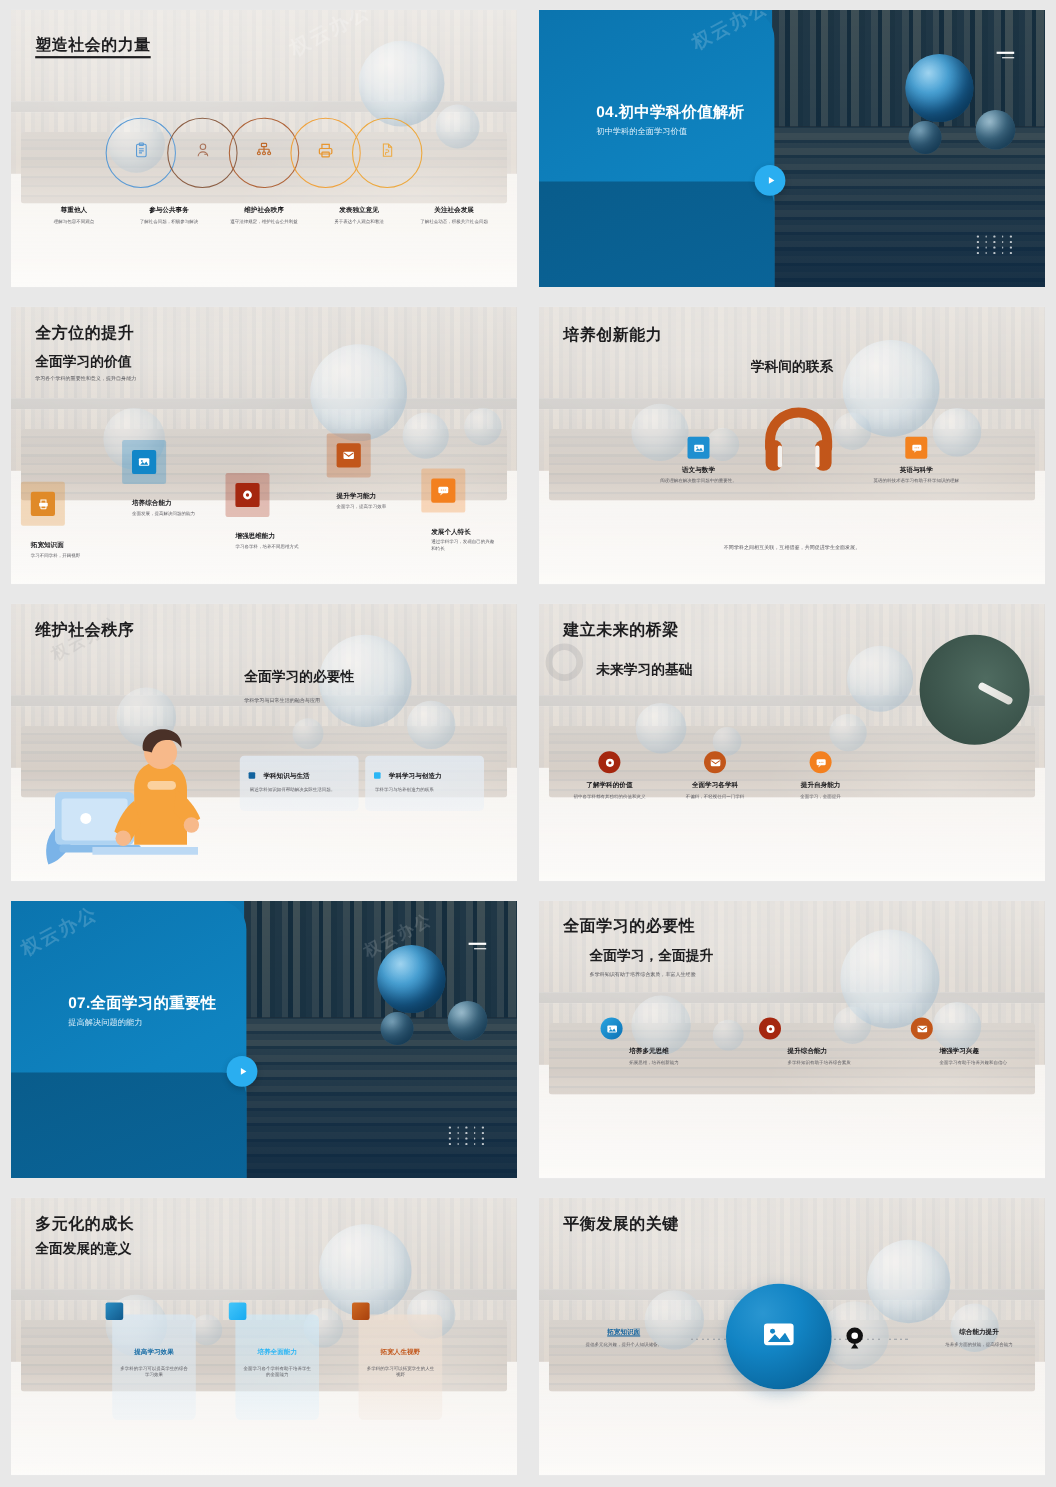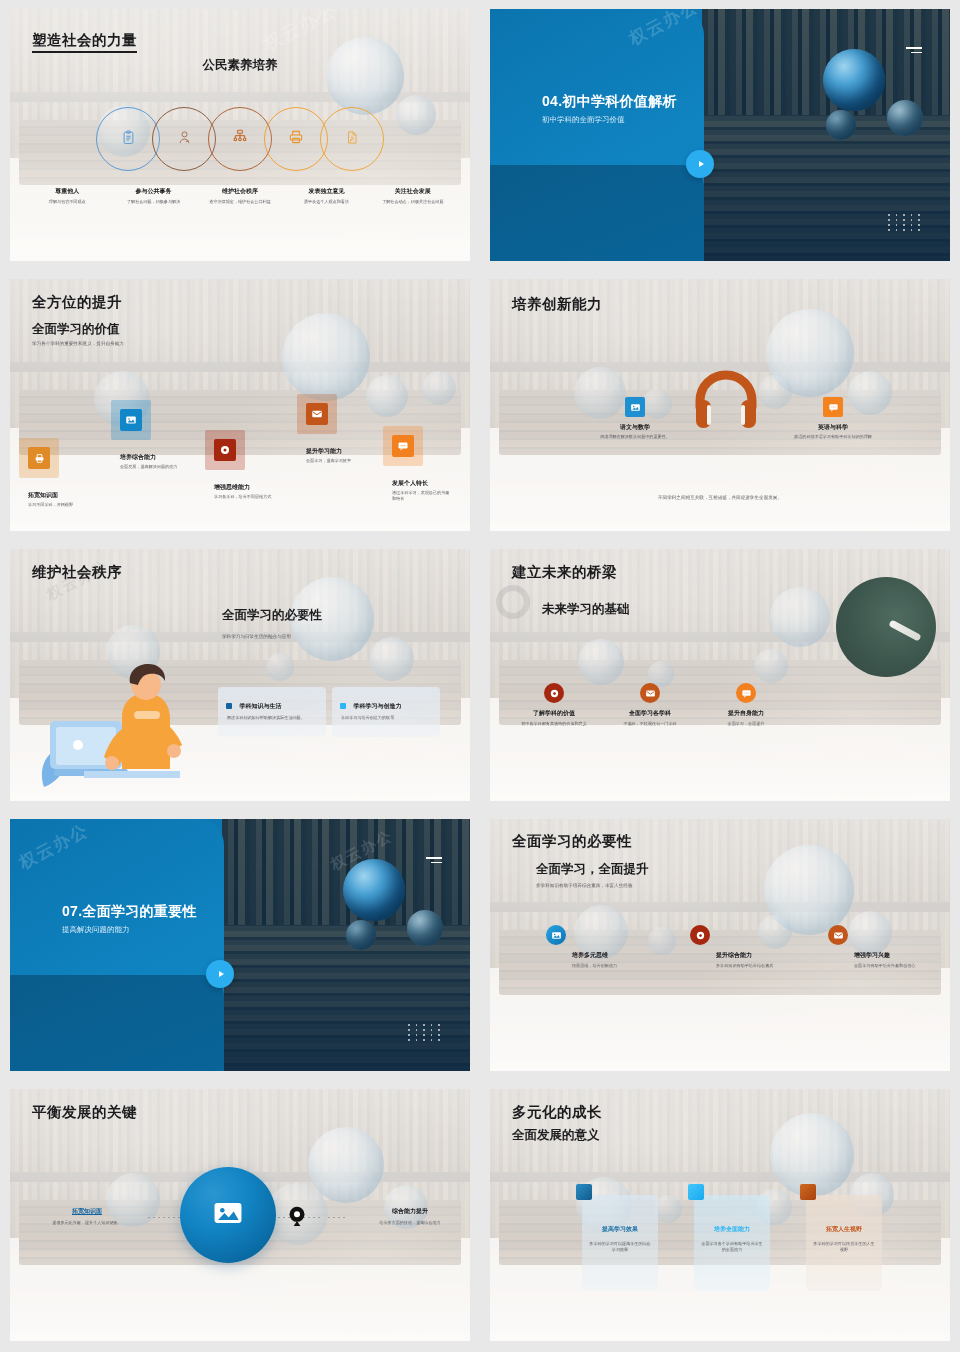--- a/index.html
+++ b/index.html
@@ -297,21 +297,20 @@
       </div>
       <div class="veil"></div>
       <div class="sphere" style="width:78px;height:78px;right:66px;top:28px;"></div>
       <div class="sphere" style="width:40px;height:40px;right:34px;top:86px;opacity:.45"></div>
       <div class="sphere" style="width:52px;height:52px;left:88px;top:96px;opacity:.40"></div>
       <div class="watermark" style="left:250px;top:6px;font-size:18px;">权云办公</div>
 
       <div style="position:absolute;left:22px;top:22px;">
         <div class="h-title underline" style="display:inline-block;">塑造社会的力量</div>
       </div>
-      <div class="h-sub" style="position:absolute;left:0;right:0;top:48px;text-align:center;">公民素养培养</div>
 
       <div class="circle-row">
         <div class="circ" style="border-color:#5b9bd5">
           <span>
             <svg width="15" height="17" viewBox="0 0 24 24" fill="none" stroke="#5b9bd5" stroke-width="1.6">
               <rect x="5" y="3.5" width="14" height="18" rx="2"></rect>
                 <rect x="9" y="1.6" width="6" height="3.4" rx="1"></rect>
               <line x1="8.5" y1="10" x2="15.5" y2="10"></line>
                 <line x1="8.5" y1="13" x2="15.5" y2="13"></line>
                 <line x1="8.5" y1="16" x2="13" y2="16"></line>
@@ -533,20 +532,21 @@
           <div class="blurlayer"></div>
       </div>
       <div class="veil soft"></div>
       <div class="sphere" style="width:88px;height:88px;right:96px;top:30px;"></div>
       <div class="sphere" style="width:44px;height:44px;right:58px;top:92px;opacity:.45"></div>
       <div class="sphere" style="width:52px;height:52px;left:84px;top:88px;opacity:.40"></div>
       <div class="sphere" style="width:30px;height:30px;left:152px;top:110px;opacity:.35"></div>
       <div class="sphere" style="width:34px;height:34px;left:268px;top:96px;opacity:.35"></div>
 
       <div class="h-title" style="position:absolute;left:22px;top:16px;">培养创新能力</div>
+      <div class="h-sub" style="position:absolute;left:0;right:0;top:46px;text-align:center;">学科间的联系</div>
 
       <div style="position:absolute;left:202px;top:88px;">
         <svg width="68" height="62" viewBox="0 0 68 62" fill="none">
           <path d="M8 40V34C8 19 19.5 8 34 8s26 11 26 26v6" stroke="#c2561a" stroke-width="9" stroke-linecap="round"></path>
           <rect x="4" y="33" width="15" height="28" rx="7" fill="#c2561a"></rect>
           <rect x="49" y="33" width="15" height="28" rx="7" fill="#c2561a"></rect>
           <rect x="15" y="38" width="4" height="20" rx="2" fill="#f4f2ef"></rect>
           <rect x="49" y="38" width="4" height="20" rx="2" fill="#f4f2ef"></rect>
         </svg>
       </div>
@@ -803,20 +803,58 @@
     <div class="canvas">
       <div class="bg">
         <div class="shelf s1"></div>
           <div class="shelf s2"></div>
           <div class="shelf s3"></div>
         <div class="desk"></div>
           <div class="books"></div>
           <div class="blurlayer"></div>
       </div>
       <div class="veil soft"></div>
+      <div class="sphere" style="width:84px;height:84px;right:96px;top:24px;"></div>
+      <div class="sphere" style="width:44px;height:44px;right:56px;top:84px;opacity:.45"></div>
+      <div class="sphere" style="width:56px;height:56px;left:86px;top:88px;opacity:.42"></div>
+      <div class="sphere" style="width:28px;height:28px;left:164px;top:106px;opacity:.36"></div>
+      <div class="sphere" style="width:36px;height:36px;left:266px;top:100px;opacity:.36"></div>
+
+      <div class="h-title" style="position:absolute;left:22px;top:14px;">多元化的成长</div>
+      <div class="h-sub" style="position:absolute;left:22px;top:38px;">全面发展的意义</div>
+
+      <div class="card10" style="left:92px;top:106px;background:linear-gradient(180deg,rgba(216,231,242,.72),rgba(233,241,247,.42));">
+        <div class="badge" style="background:linear-gradient(135deg,#2a8ec4,#125a8c)"></div>
+        <div class="item-title" style="color:#1a6ea6;">提高学习效果</div>
+        <div class="p-tiny" style="margin-top:7px;">多学科的学习可以提高学生的综合学习效果</div>
+      </div>
+      <div class="card10" style="left:204px;top:106px;background:linear-gradient(180deg,rgba(206,232,246,.70),rgba(230,242,250,.40));">
+        <div class="badge" style="background:linear-gradient(135deg,#45c6fa,#17aaf0)"></div>
+        <div class="item-title" style="color:#2bb6f5;">培养全面能力</div>
+        <div class="p-tiny" style="margin-top:7px;">全面学习各个学科有助于培养学生的全面能力</div>
+      </div>
+      <div class="card10" style="left:316px;top:106px;background:linear-gradient(180deg,rgba(238,222,208,.70),rgba(244,234,226,.40));">
+        <div class="badge" style="background:linear-gradient(135deg,#d06a22,#a8410d)"></div>
+        <div class="item-title" style="color:#c2561a;">拓宽人生视野</div>
+        <div class="p-tiny" style="margin-top:7px;">多学科的学习可以拓宽学生的人生视野</div>
+      </div>
+    </div>
+  </div>
+
+  <div class="slide">
+    <div class="canvas">
+      <div class="bg">
+        <div class="shelf s1"></div>
+          <div class="shelf s2"></div>
+          <div class="shelf s3"></div>
+        <div class="desk"></div>
+          <div class="books"></div>
+          <div class="blurlayer"></div>
+      </div>
+      <div class="veil soft"></div>
       <div class="sphere" style="width:76px;height:76px;right:86px;top:38px;"></div>
       <div class="sphere" style="width:44px;height:44px;right:42px;top:96px;opacity:.45"></div>
       <div class="sphere" style="width:54px;height:54px;left:96px;top:84px;opacity:.42"></div>
       <div class="sphere" style="width:62px;height:62px;left:256px;top:94px;opacity:.34"></div>
 
       <div class="h-title" style="position:absolute;left:22px;top:14px;">平衡发展的关键</div>
 
       <div class="dashline" style="left:138px;top:128px;width:40px;"></div>
       <div class="dashline" style="left:268px;top:128px;width:44px;"></div>
       <div class="dashline" style="left:318px;top:128px;width:20px;"></div>
@@ -843,51 +881,13 @@
         <div class="item-title" style="color:#12639e;text-decoration:underline;">拓宽知识面</div>
         <div class="p-tiny" style="margin-top:4px;">提倡多元化兴趣，提升个人知识储备。</div>
       </div>
       <div style="position:absolute;left:344px;top:118px;width:112px;text-align:center;">
         <div class="item-title">综合能力提升</div>
         <div class="p-tiny" style="margin-top:4px;">培养多方面的技能，提高综合能力</div>
       </div>
     </div>
   </div>
 
-  <div class="slide">
-    <div class="canvas">
-      <div class="bg">
-        <div class="shelf s1"></div>
-          <div class="shelf s2"></div>
-          <div class="shelf s3"></div>
-        <div class="desk"></div>
-          <div class="books"></div>
-          <div class="blurlayer"></div>
-      </div>
-      <div class="veil soft"></div>
-      <div class="sphere" style="width:84px;height:84px;right:96px;top:24px;"></div>
-      <div class="sphere" style="width:44px;height:44px;right:56px;top:84px;opacity:.45"></div>
-      <div class="sphere" style="width:56px;height:56px;left:86px;top:88px;opacity:.42"></div>
-      <div class="sphere" style="width:28px;height:28px;left:164px;top:106px;opacity:.36"></div>
-      <div class="sphere" style="width:36px;height:36px;left:266px;top:100px;opacity:.36"></div>
-
-      <div class="h-title" style="position:absolute;left:22px;top:14px;">多元化的成长</div>
-      <div class="h-sub" style="position:absolute;left:22px;top:38px;">全面发展的意义</div>
-
-      <div class="card10" style="left:92px;top:106px;background:linear-gradient(180deg,rgba(216,231,242,.72),rgba(233,241,247,.42));">
-        <div class="badge" style="background:linear-gradient(135deg,#2a8ec4,#125a8c)"></div>
-        <div class="item-title" style="color:#1a6ea6;">提高学习效果</div>
-        <div class="p-tiny" style="margin-top:7px;">多学科的学习可以提高学生的综合学习效果</div>
-      </div>
-      <div class="card10" style="left:204px;top:106px;background:linear-gradient(180deg,rgba(206,232,246,.70),rgba(230,242,250,.40));">
-        <div class="badge" style="background:linear-gradient(135deg,#45c6fa,#17aaf0)"></div>
-        <div class="item-title" style="color:#2bb6f5;">培养全面能力</div>
-        <div class="p-tiny" style="margin-top:7px;">全面学习各个学科有助于培养学生的全面能力</div>
-      </div>
-      <div class="card10" style="left:316px;top:106px;background:linear-gradient(180deg,rgba(238,222,208,.70),rgba(244,234,226,.40));">
-        <div class="badge" style="background:linear-gradient(135deg,#d06a22,#a8410d)"></div>
-        <div class="item-title" style="color:#c2561a;">拓宽人生视野</div>
-        <div class="p-tiny" style="margin-top:7px;">多学科的学习可以拓宽学生的人生视野</div>
-      </div>
-    </div>
-  </div>
-
 </div>
 
 </body></html>

